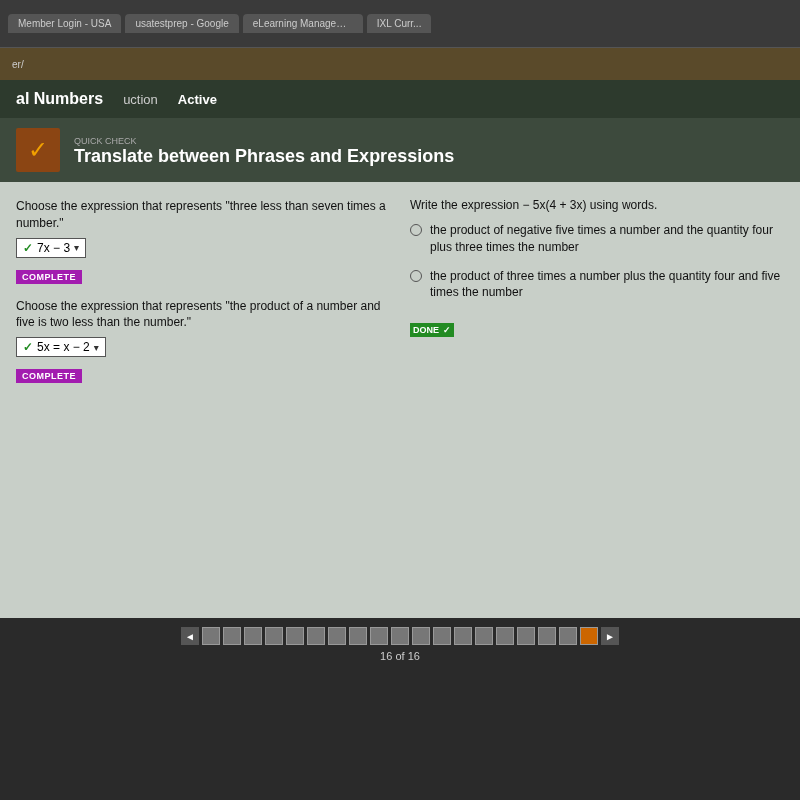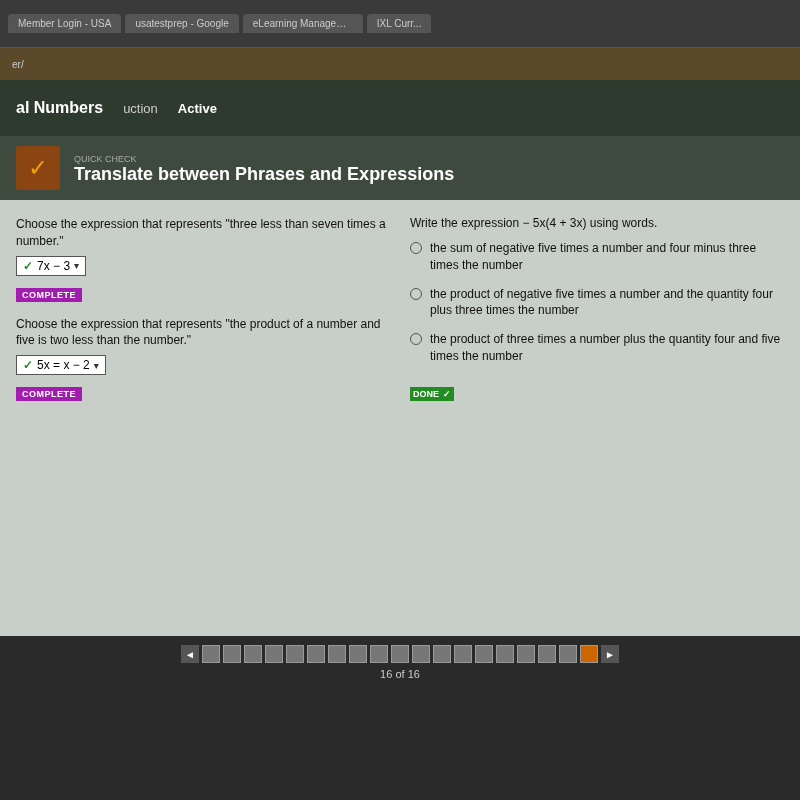--- a/index.html
+++ b/index.html
@@ -43,21 +43,21 @@
       padding: 16px 12px;
     }
     .url-bar span {
       color: #ccc;
       font-size: 10px;
     }
 
     
     .app-header {
       background: #2d3a2d;
-      height: 56px;
+      height: 38px;
       display: flex;
       align-items: center;
       padding: 0 16px;
       gap: 20px;
     }
     .app-title {
       color: #ffffff;
       font-size: 16px;
       font-weight: bold;
     }
@@ -309,24 +309,20 @@
         <br>
         <span class="complete-badge">COMPLETE</span>
       </div>
 
     </div>
 
     <div class="col-right">
       <p class="right-question-text">Write the expression − 5x(4 + 3x) using words.</p>
 
       
-      <div class="radio-option">
-        <div class="radio-circle"></div>
-        <span class="radio-text">the sum of negative five times a number and four minus three times the number</span>
-      </div>
 
       
       <div class="radio-option">
         <div class="radio-circle"></div>
         <span class="radio-text">the product of negative five times a number and the quantity four plus three times the number</span>
       </div>
 
       
       <div class="radio-option">
         <div class="radio-circle"></div>

